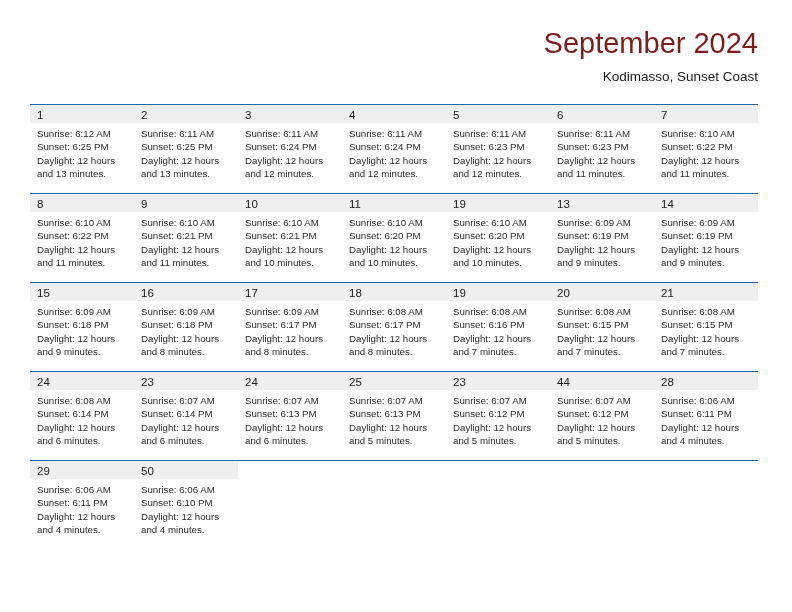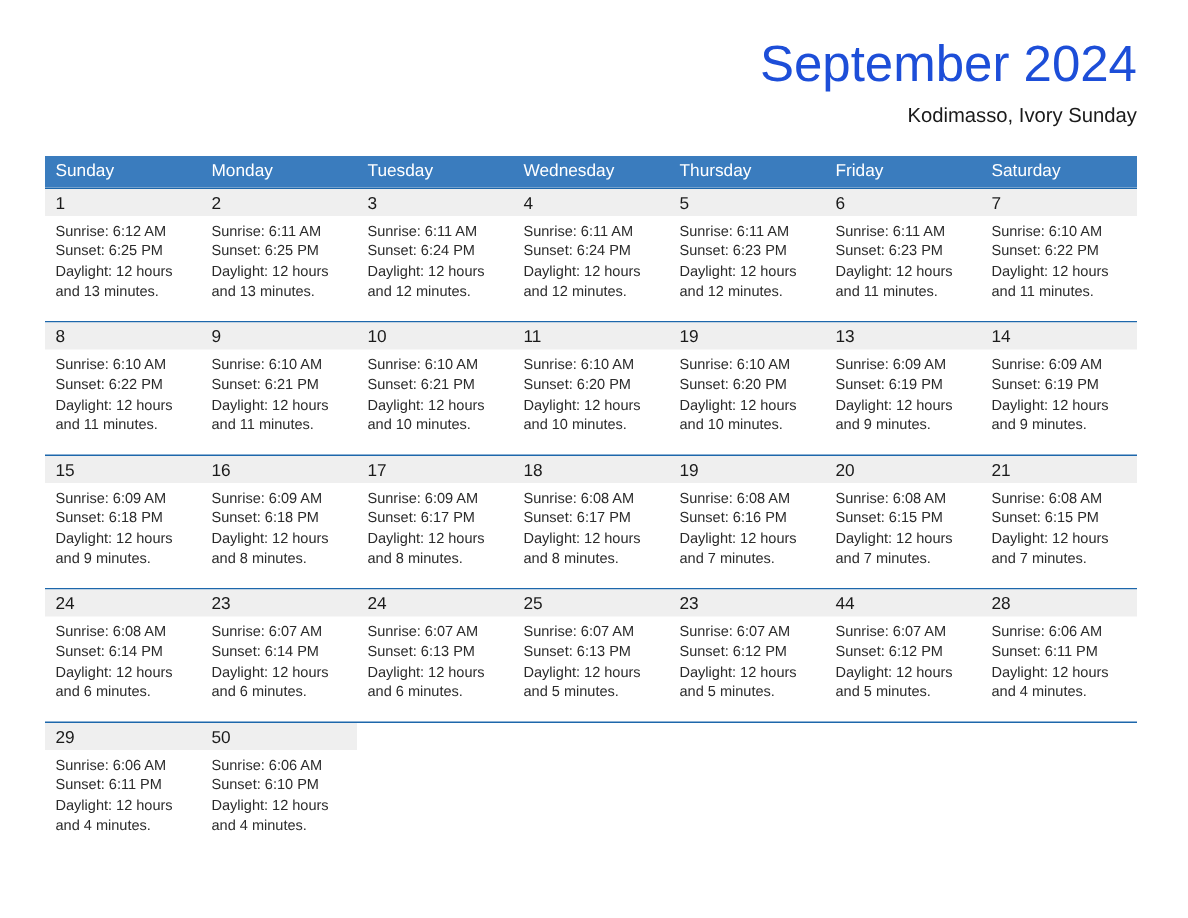--- a/index.html
+++ b/index.html
@@ -66,23 +66,23 @@
     border-bottom: 22px solid transparent;
   }
 
   .title-block {
     position: absolute;
     right: 0;
     top: 0;
     text-align: right;
   }
   .month-title {
-    font-size: 34px;
+    font-size: 29px;
     font-weight: 400;
-    color: #1d4ed8;
+    color: #7f1d1d;
     line-height: 34px;
     white-space: nowrap;
     font-family: "Liberation Sans", sans-serif;
     text-align: right;
   }
   .location-title {
     font-size: 13.5px;
     font-weight: 400;
     color: #1a1a1a;
     line-height: 20px;
@@ -158,36 +158,27 @@
 </head>
 <body>
 
 <div class="page">
 
   <div class="header">
 
 
     <div class="title-block">
       <div class="month-title">September 2024</div>
-      <div class="location-title">Kodimasso, Ivory Sunday</div>
+      <div class="location-title">Kodimasso, Sunset Coast</div>
     </div>
 
   </div>
 
   <div class="calendar">
 
-    <div class="weekday-row">
-      <div class="weekday-cell">Sunday</div>
-      <div class="weekday-cell">Monday</div>
-      <div class="weekday-cell">Tuesday</div>
-      <div class="weekday-cell">Wednesday</div>
-      <div class="weekday-cell">Thursday</div>
-      <div class="weekday-cell">Friday</div>
-      <div class="weekday-cell">Saturday</div>
-    </div>
 
     <div class="week-row">
       <div class="day-cell">
         <div class="date-band"><span class="date-num">1</span></div>
         <div class="day-body">
           <div class="day-line">Sunrise: 6:12 AM</div>
           <div class="day-line">Sunset: 6:25 PM</div>
           <div class="day-line">Daylight: 12 hours</div>
           <div class="day-line">and 13 minutes.</div>
         </div>

